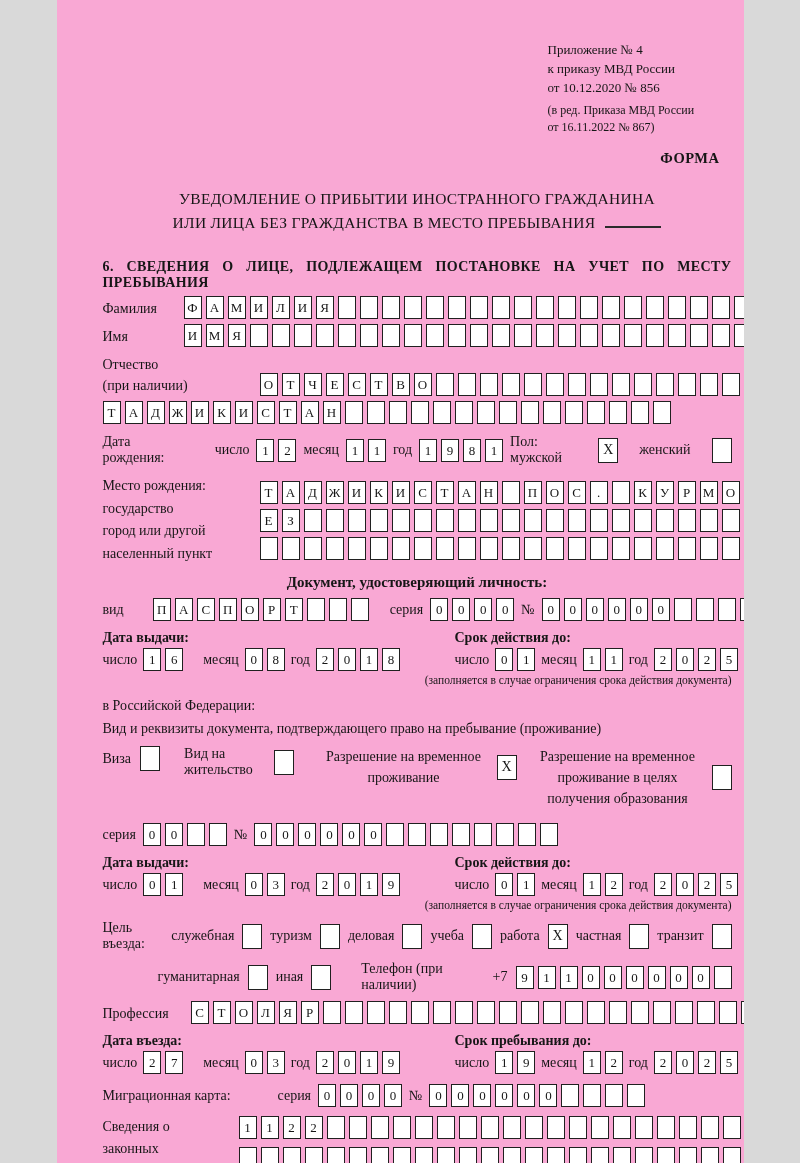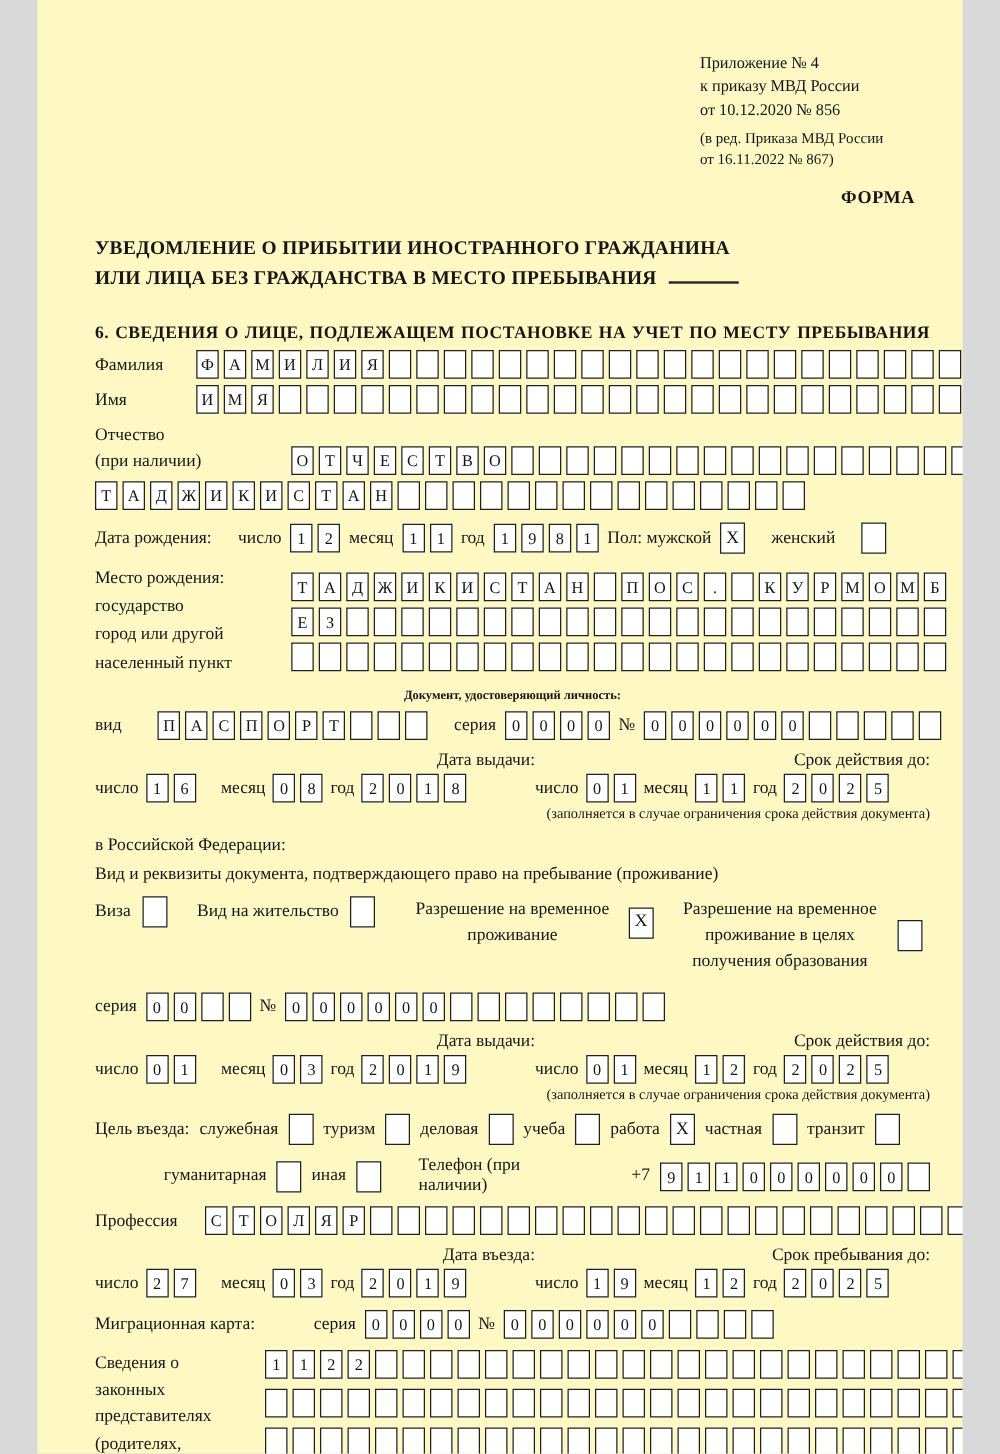--- a/index.html
+++ b/index.html
@@ -1,26 +1,26 @@
 <!DOCTYPE html>
 <html><head>
 <meta charset="utf-8">
 <style>
   html,body{margin:0;padding:0;background:#d9d9d9;}
   .page{
-    width:740px;height:1163px;margin:0 auto;background:#fef9c3;color:#161616;
+    width:687px;height:1163px;margin:0 auto;background:#f9a8d4;color:#161616;
     font-family:"Liberation Serif","DejaVu Serif",serif;
-    box-sizing:border-box;padding:40px 26px 0 46px;position:relative;overflow:hidden;
+    box-sizing:border-box;padding:40px 12px 0 46px;position:relative;overflow:hidden;
   }
   
   .appendix{width:178px;margin-left:auto;margin-right:6px;font-size:13px;line-height:19px;}
   .appendix .rev{font-size:12px;line-height:17px;margin-top:5px;}
   .forma{text-align:right;font-weight:bold;font-size:14.5px;margin:14px 12px 0 0;letter-spacing:.5px;}
   
-  .title{margin-top:20px;font-weight:bold;font-size:15.5px;line-height:24px;letter-spacing:.3px;}
+  .title{margin-top:20px;text-align:center;font-weight:normal;font-size:15.5px;line-height:24px;letter-spacing:.3px;}
   .blank-line{display:inline-block;width:56px;height:14px;border-bottom:2.5px solid #2b2b2b;margin-left:10px;vertical-align:baseline;}
   .sec-heading{margin-top:24px;font-weight:bold;font-size:14px;text-align:justify;text-align-last:justify;letter-spacing:.4px;}
   
   .cells{display:inline-flex;gap:4px;flex:0 0 auto;}
   .cell{
     width:16px;height:21px;border:1.6px solid #202020;background:#fff;
     display:inline-flex;align-items:center;justify-content:center;
     font-size:13px;line-height:1;flex:0 0 auto;
   }
   .checkbox .cell{width:18px;height:23px;font-size:14px;}
@@ -28,25 +28,25 @@
   .frow{display:flex;align-items:flex-end;margin-top:5px;font-size:14px;}
   .flabel{flex:0 0 auto;line-height:21px;padding-top:2px;}
   .w81{width:81px;} .w157{width:157px;} .w136{width:136px;} .w88{width:88px;}
   .stack .crow{margin-bottom:5px;}
   .inlinebits{display:flex;align-items:center;gap:7px;flex-wrap:nowrap;}
   .gap14{margin-left:14px;} .gap22{margin-left:22px;}
   
   .dates{display:flex;margin-top:9px;font-size:14px;}
   .dcol-left{width:352px;flex:0 0 auto;}
   .dcol-right{flex:1;}
-  .dhead{text-align:right;font-size:14px;margin-bottom:2px;}
+  .dhead{text-align:left;font-size:14px;margin-bottom:2px;font-weight:bold;}
   .dline{display:flex;align-items:center;gap:6px;}
   .note{font-size:11.5px;text-align:right;margin-top:3px;}
   
-  .doc-heading{text-align:center;font-weight:bold;font-size:10px;margin-top:9px;}
+  .doc-heading{text-align:center;font-weight:bold;font-size:15px;margin-top:9px;}
   
   .opts{display:flex;align-items:flex-start;margin-top:6px;font-size:14px;}
   .opt{display:flex;align-items:center;gap:9px;}
   .opt .pre{white-space:pre-line;text-align:center;line-height:21px;}
   
   .purpose-row{display:flex;align-items:center;gap:8px;margin-top:9px;font-size:14px;flex-wrap:nowrap;}
   
   .reps{display:flex;margin-top:9px;font-size:14px;}
   .reps .pre{white-space:pre-line;line-height:21.5px;width:136px;flex:0 0 auto;}
   .reps .crow{margin-bottom:8px;}

